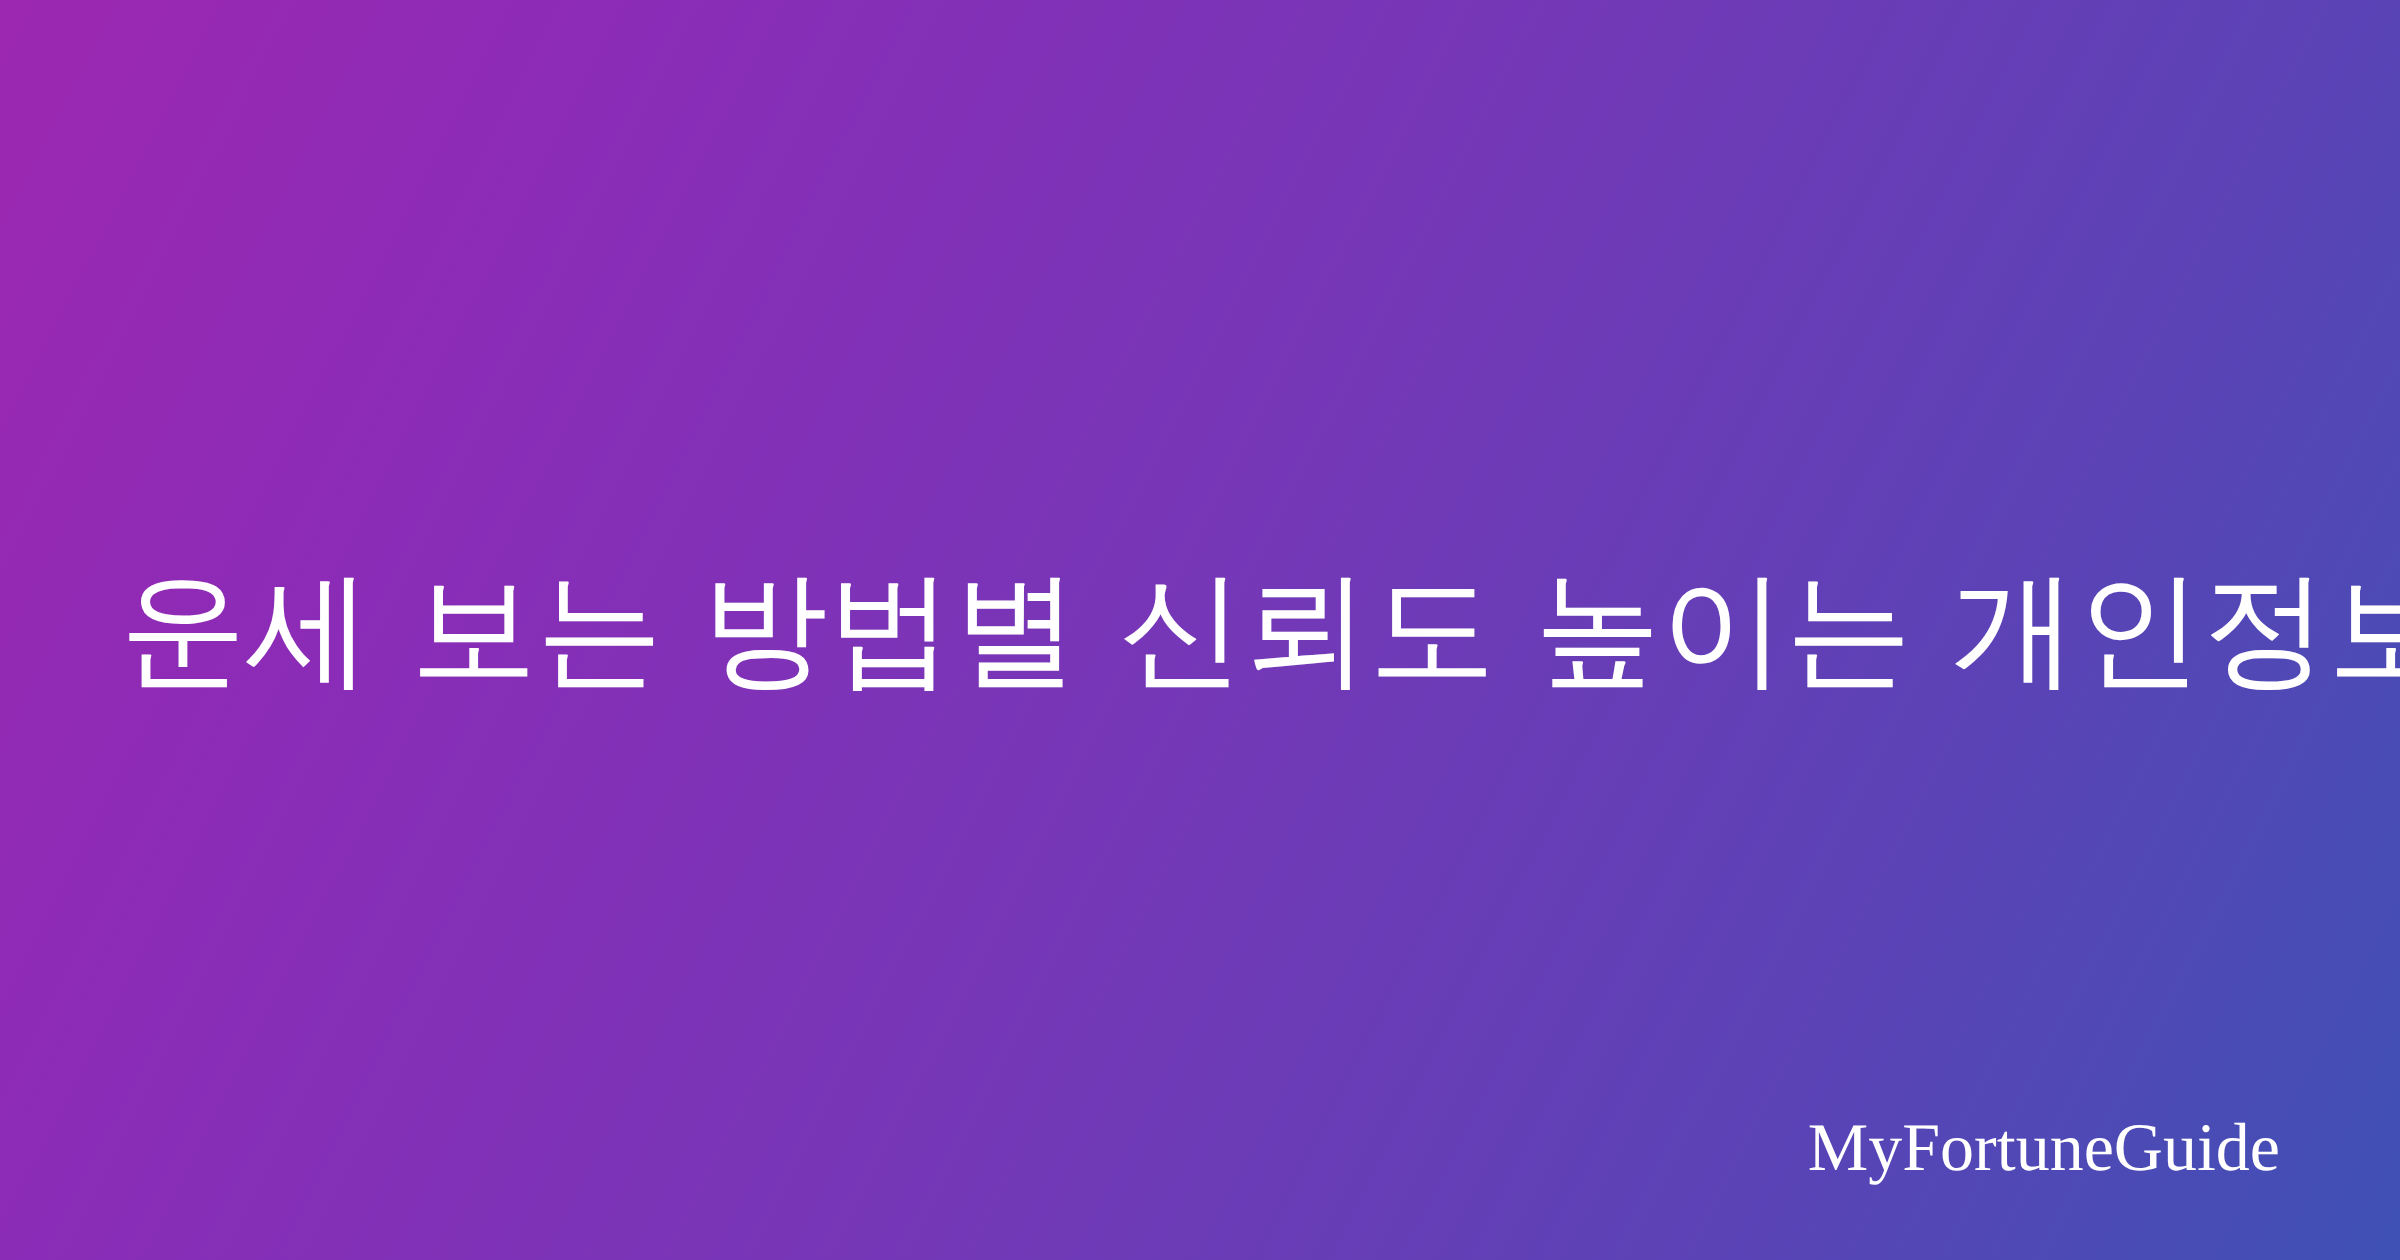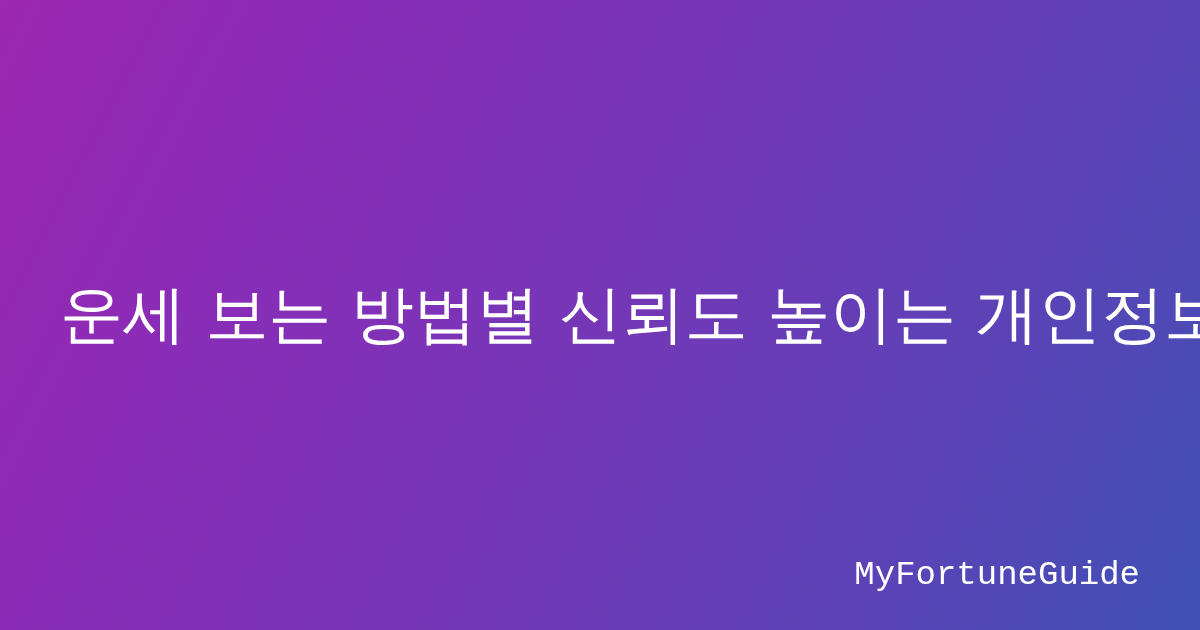--- a/index.html
+++ b/index.html
@@ -57,21 +57,21 @@
   .brand-wrap {
     position: absolute;
     right: 60px;
     bottom: 38px;
     display: flex;
     align-items: flex-end;
   }
 
   .brand {
     color: #ffffff;
-    font-family: Liberation Mono, monospace;
+    font-family: Liberation Serif, serif;
     font-size: 34px;
     font-weight: 400;
     line-height: 1;
     letter-spacing: 0px;
     white-space: nowrap;
   }
 </style>
 </head>
 <body>
 

